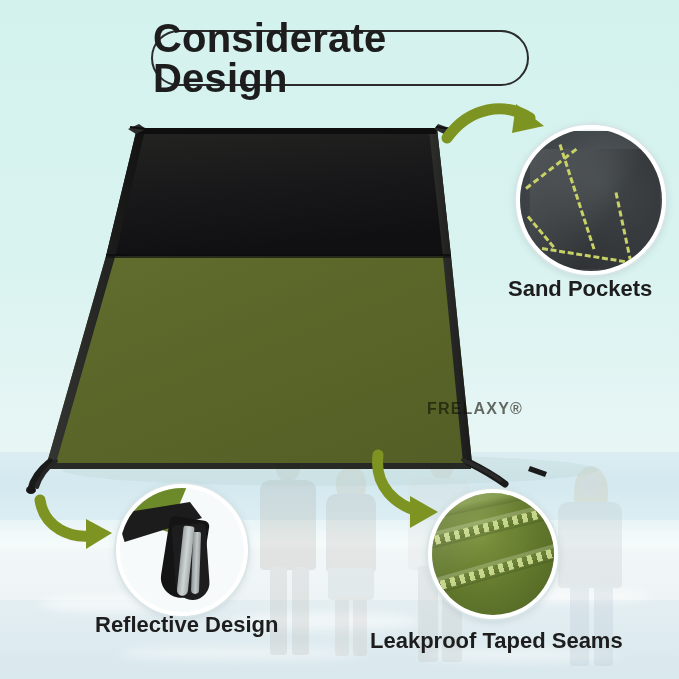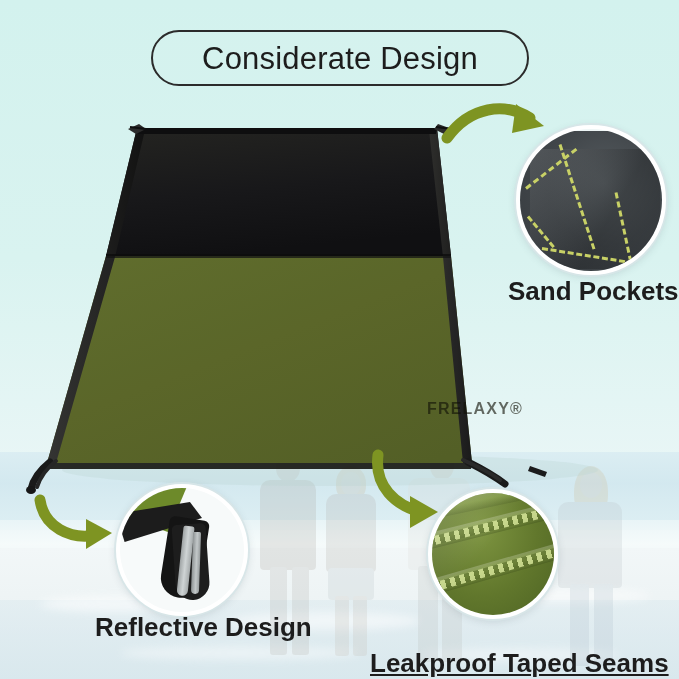--- a/index.html
+++ b/index.html
@@ -96,48 +96,48 @@
     height: 56px;
     border: 2px solid #2b2b2b;
     border-radius: 28px;
     background: rgba(214,243,239,0.55);
     display: flex;
     align-items: center;
     justify-content: center;
     box-sizing: border-box;
   }
   .title-text {
-    font-size: 31px;
-    font-weight: normal;
+    font-size: 40px;
+    font-weight: bold;
     color: #1d1d1d;
     letter-spacing: 0.2px;
     line-height: 1;
   }
 
   
   .mat-wrap {
     position: absolute;
     left: 0;
     top: 0;
     width: 679px;
     height: 492px;
     pointer-events: none;
   }
 
   
   .feature-label {
     position: absolute;
-    font-size: 26px;
+    font-size: 22px;
     font-weight: bold;
     color: #1d1d1d;
     white-space: nowrap;
   }
   #label-sand   { left: 508px; top: 276px; }
   #label-strap  { left: 95px;  top: 612px; }
-  #label-seams  { left: 370px; top: 648px; text-decoration: underline; }
+  #label-seams  { left: 370px; top: 628px; }
 
   
   .inset {
     position: absolute;
     border-radius: 50%;
     overflow: hidden;
     background: #ffffff;
     border: 4px solid #ffffff;
     box-shadow: 0 0 0 2px rgba(215,230,232,0.9), 0 2px 8px rgba(60,80,90,0.18);
     box-sizing: border-box;

